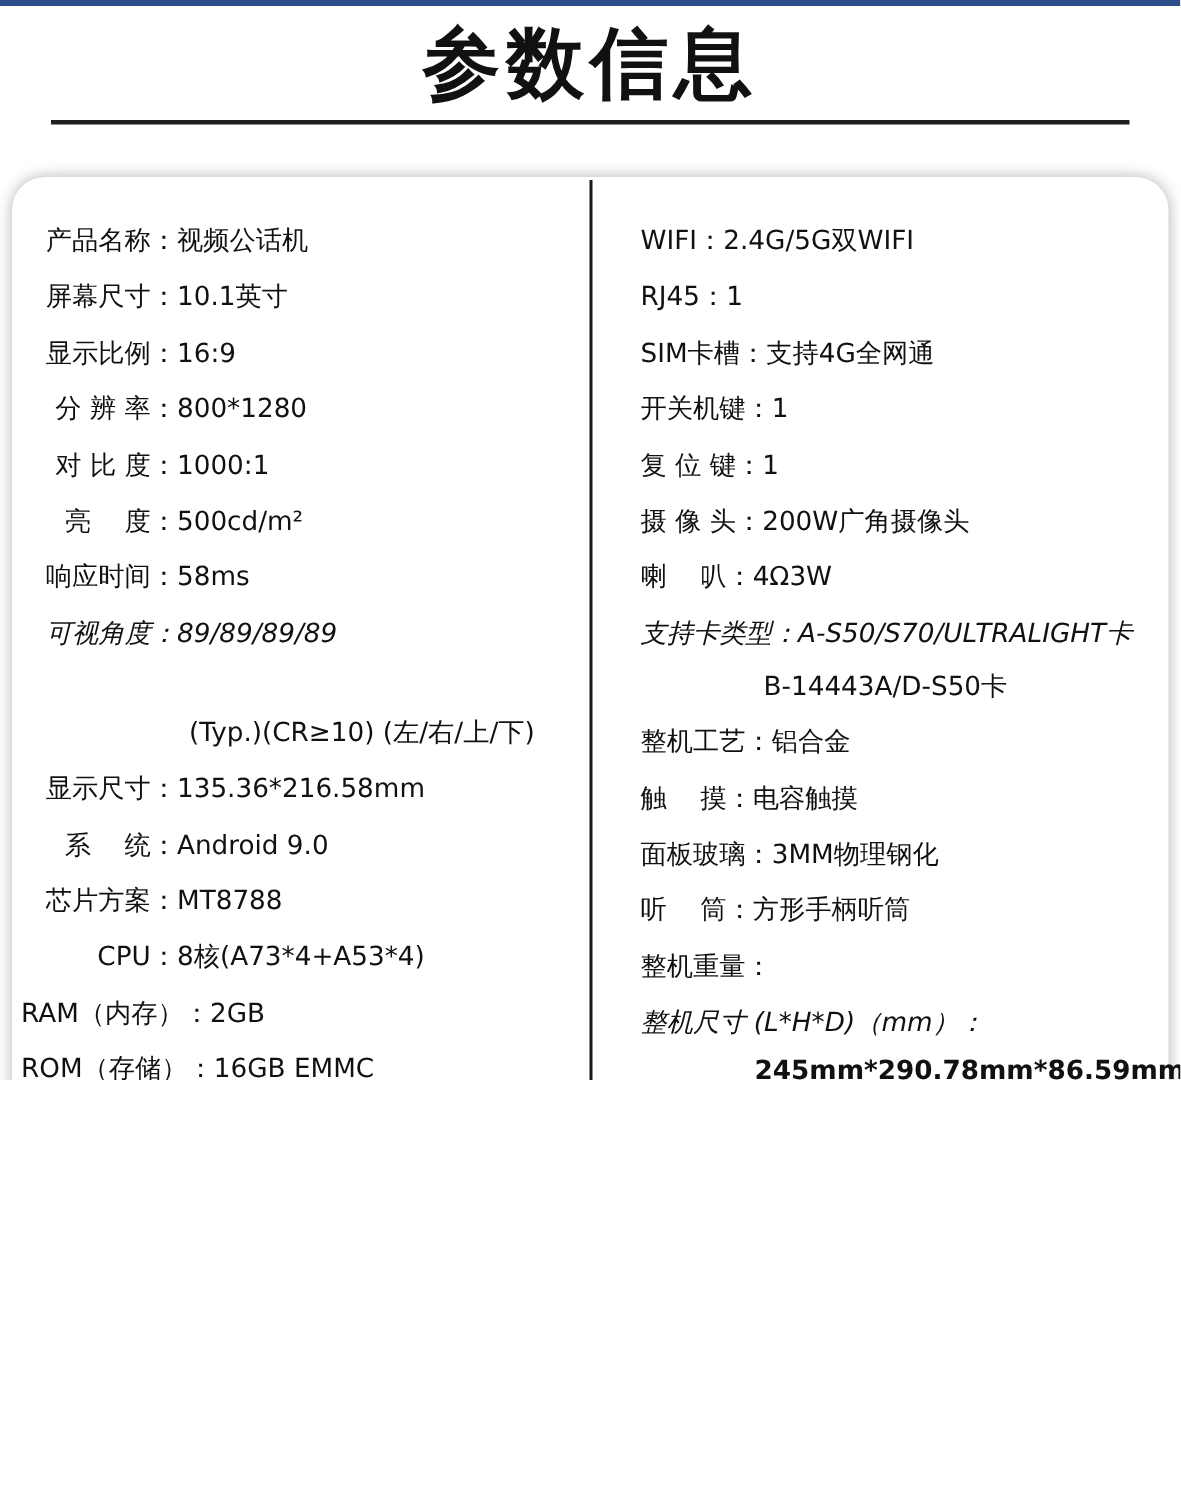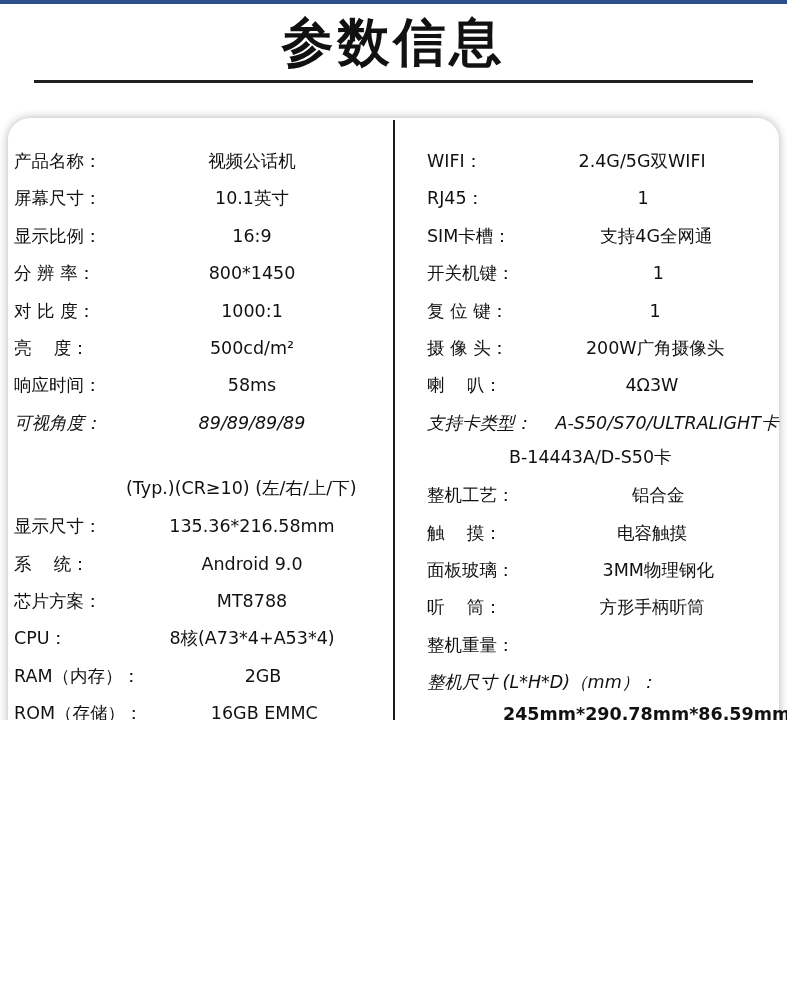--- a/index.html
+++ b/index.html
@@ -81,34 +81,33 @@
   .row.tight { margin-bottom: 11px; font-style: italic; }
   .lbl {
     flex: 0 0 auto;
     white-space: pre;
     font-family: "DejaVu Sans", "Liberation Sans", sans-serif;
   }
   .val {
     flex: 1 1 auto;
     white-space: pre-wrap;
     font-family: "DejaVu Sans", "Liberation Sans", sans-serif;
-    text-align: center;
   }
   .cont {
     margin-bottom: 15px;
     font-size: 17.5px;
     color: #111111;
     white-space: pre-wrap;
     font-family: "DejaVu Sans", "Liberation Sans", sans-serif;
   }
   .indent-1 { padding-left: 112px; margin-top: 42px; }
   .indent-2 { padding-left: 82px; }
   .indent-3 { padding-left: 76px; font-weight: bold; }
   .indent-4 { padding-left: 62px; }
-  .lw-left { width: 104px; }
+  .lw-left { width: 104px; text-align: right; }
 </style>
 </head>
 <body>
 
 <div class="page">
 
   <div class="top-rule"></div>
 
   <div class="title">参数信息</div>
   <div class="title-underline"></div>
@@ -124,21 +123,21 @@
     <div class="row">
       <span class="lbl lw-left">屏幕尺寸：</span>
       <span class="val">10.1英寸</span>
     </div>
     <div class="row">
       <span class="lbl lw-left">显示比例：</span>
       <span class="val">16:9</span>
     </div>
     <div class="row">
       <span class="lbl lw-left">分 辨 率：</span>
-      <span class="val">800*1450</span>
+      <span class="val">800*1280</span>
     </div>
     <div class="row">
       <span class="lbl lw-left">对 比 度：</span>
       <span class="val">1000:1</span>
     </div>
     <div class="row">
       <span class="lbl lw-left">亮    度：</span>
       <span class="val">500cd/m²</span>
     </div>
     <div class="row">

